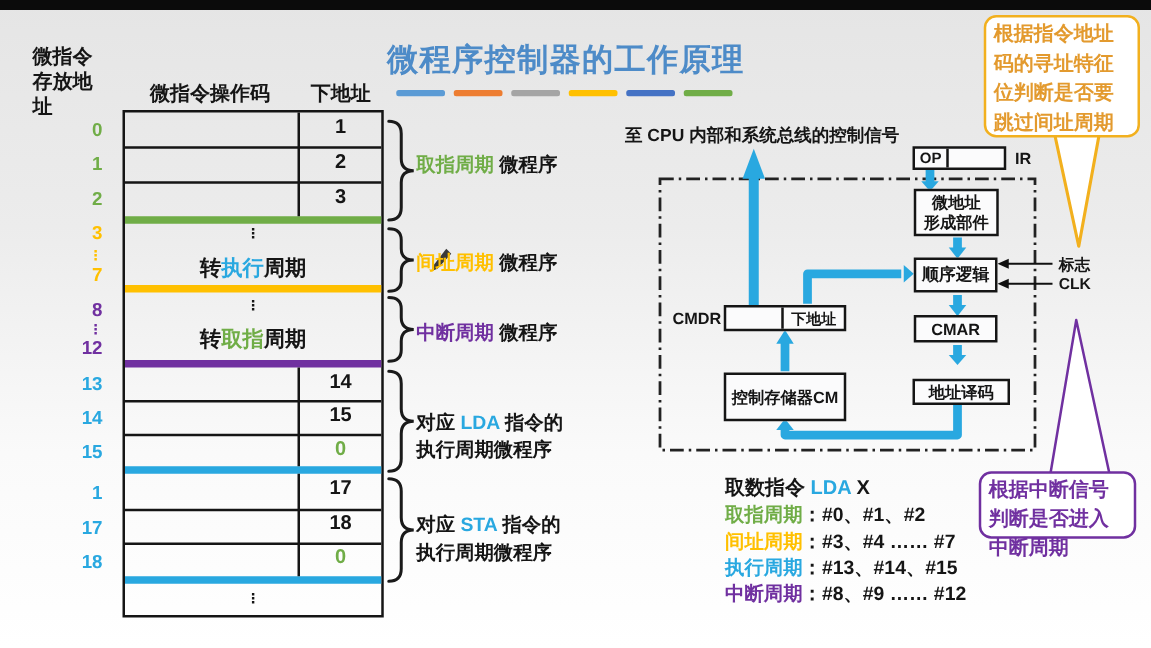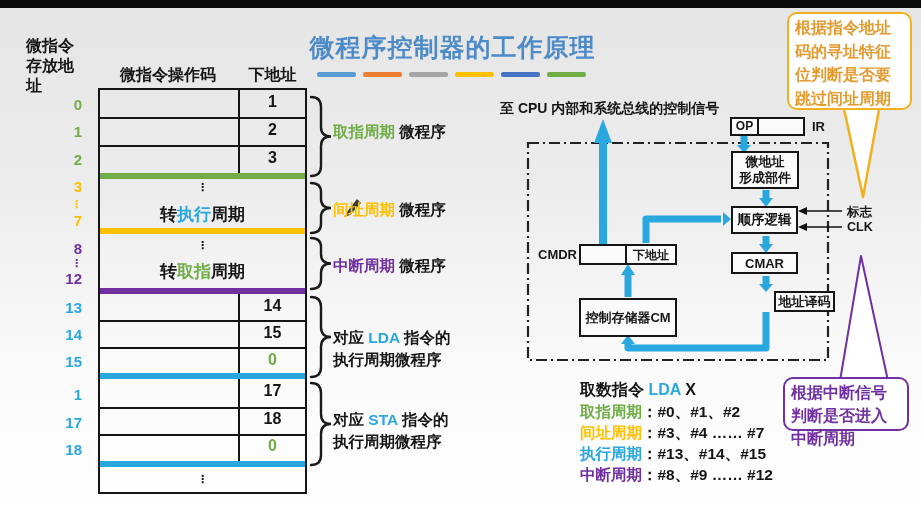--- a/index.html
+++ b/index.html
@@ -193,21 +193,21 @@
   <div class="abs sig" style="left:812px;top:119px;font-size:13px;">IR</div>
 
   <div class="abs dbox cn" style="left:731px;top:151px;width:68px;height:38px;">
     <div>
         <div>微地址</div>
         <div>形成部件</div>
       </div>
   </div>
   <div class="abs dbox cn" style="left:731px;top:206px;width:67px;height:28px;font-size:13.5px;">顺序逻辑</div>
   <div class="abs dbox" style="left:731px;top:252px;width:67px;height:22px;font-size:13px;">CMAR</div>
-  <div class="abs dbox cn" style="left:730px;top:291px;width:61px;height:21px;margin-left:44px;">地址译码</div>
+  <div class="abs dbox cn" style="left:730px;top:303px;width:78px;height:21px;">地址译码</div>
   <div class="abs dbox cn" style="left:579px;top:298px;width:98px;height:39px;">控制存储器CM</div>
 
   <div class="abs dbox" style="left:579px;top:244px;width:98px;height:21px;padding:0;">
     <span style="width:44px;align-self:stretch;"></span>
     <span style="flex:1;border-left:2px solid var(--ink);font-size:12px;align-self:stretch;display:flex;align-items:center;justify-content:center;" class="cn">下地址</span>
   </div>
   <div class="abs sig" style="left:538px;top:247px;width:38px;text-align:right;font-size:13px;">CMDR</div>
 
   <div class="abs sig" style="left:847px;top:204px;">标志</div>
   <div class="abs sig" style="left:847px;top:220px;">CLK</div>

